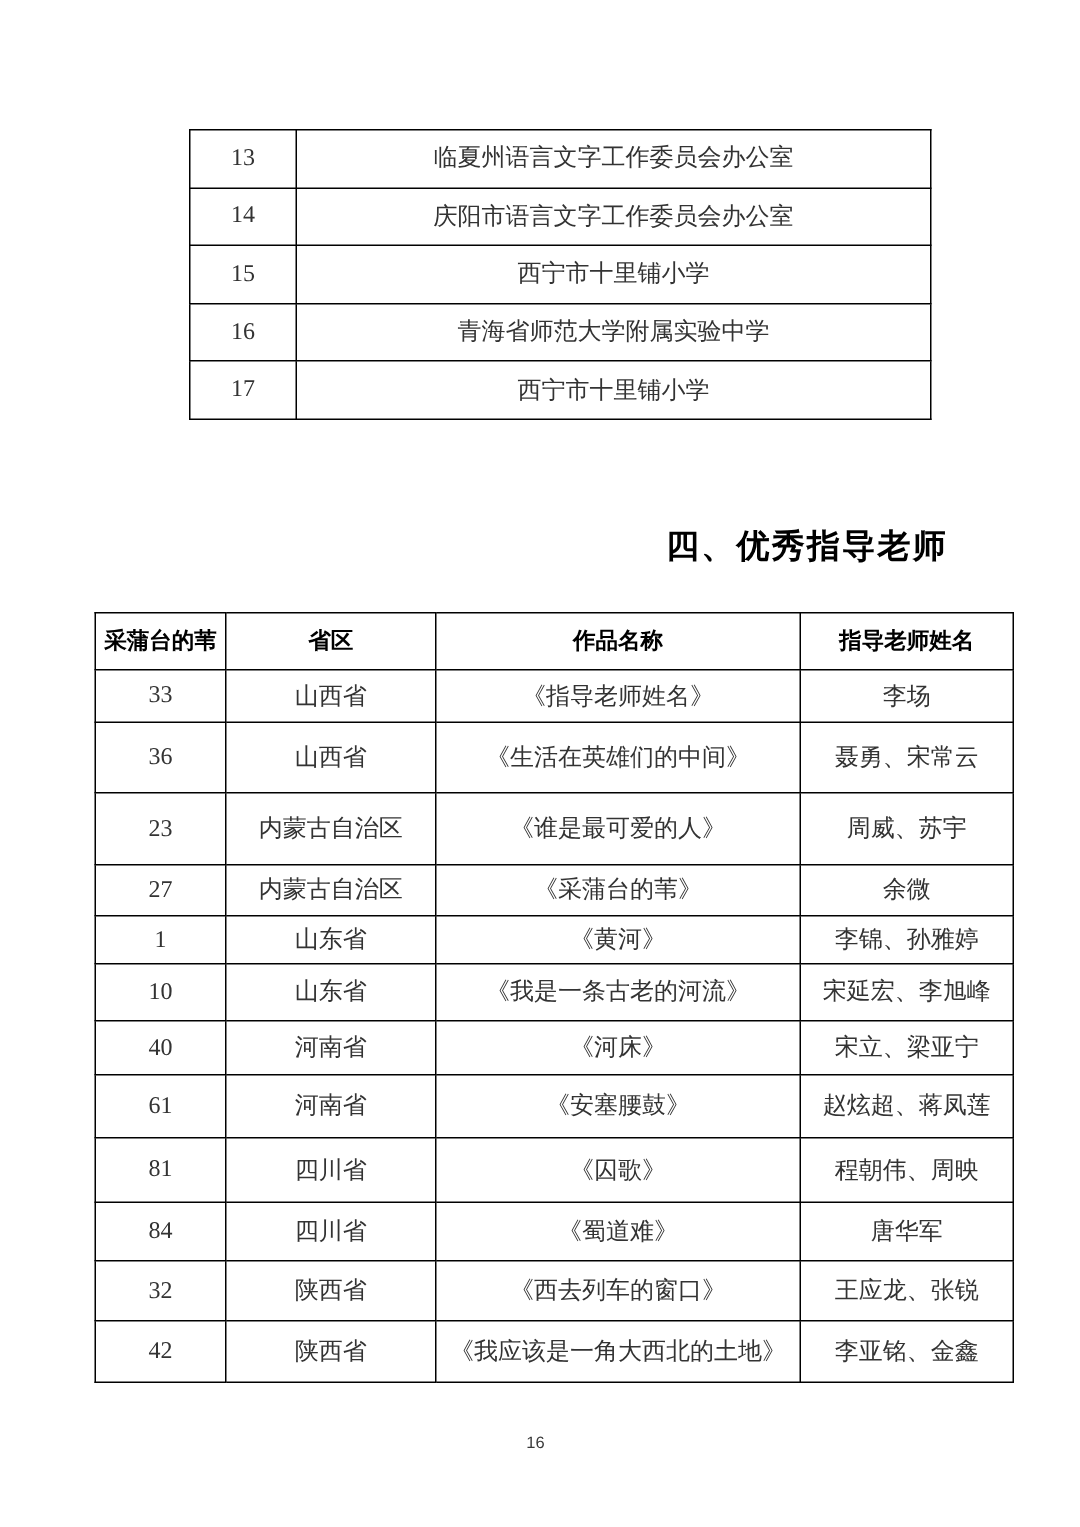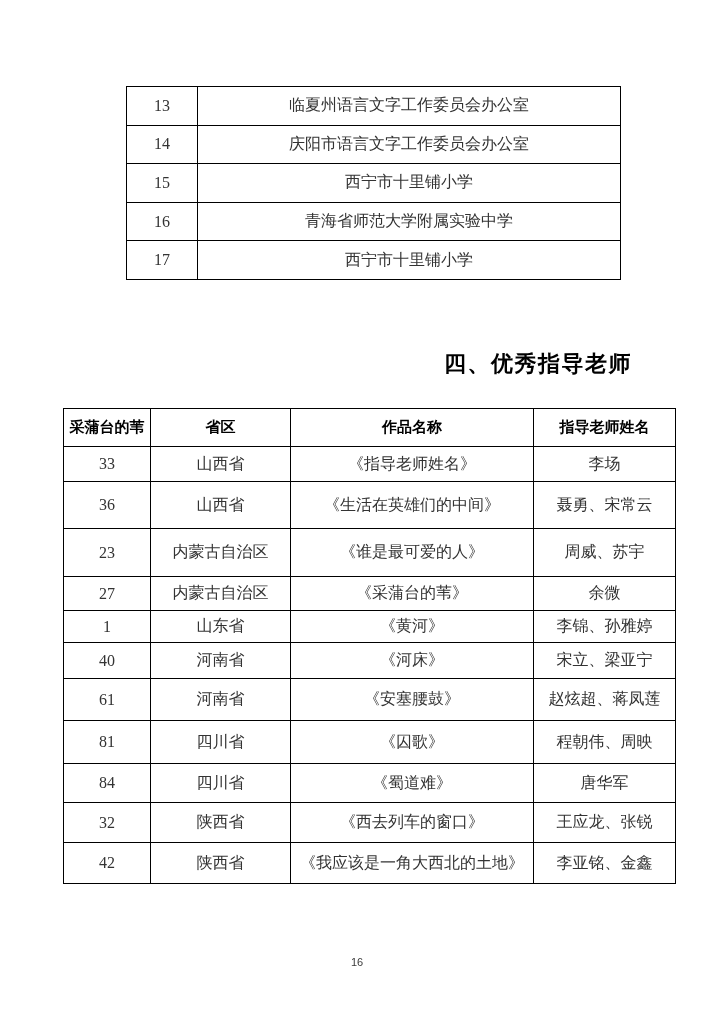--- a/index.html
+++ b/index.html
@@ -146,20 +146,26 @@
           <td>内蒙古自治区</td>
           <td>《采蒲台的苇》</td>
           <td>余微</td>
         </tr>
         <tr style="height: 32px;">
           <td>1</td>
           <td>山东省</td>
           <td>《黄河》</td>
           <td>李锦、孙雅婷</td>
         </tr>
+        <tr style="height: 38px;">
+          <td>10</td>
+          <td>山东省</td>
+          <td>《我是一条古老的河流》</td>
+          <td>宋延宏、李旭峰</td>
+        </tr>
         <tr style="height: 36px;">
           <td>40</td>
           <td>河南省</td>
           <td>《河床》</td>
           <td>宋立、梁亚宁</td>
         </tr>
         <tr style="height: 42px;">
           <td>61</td>
           <td>河南省</td>
           <td>《安塞腰鼓》</td>

